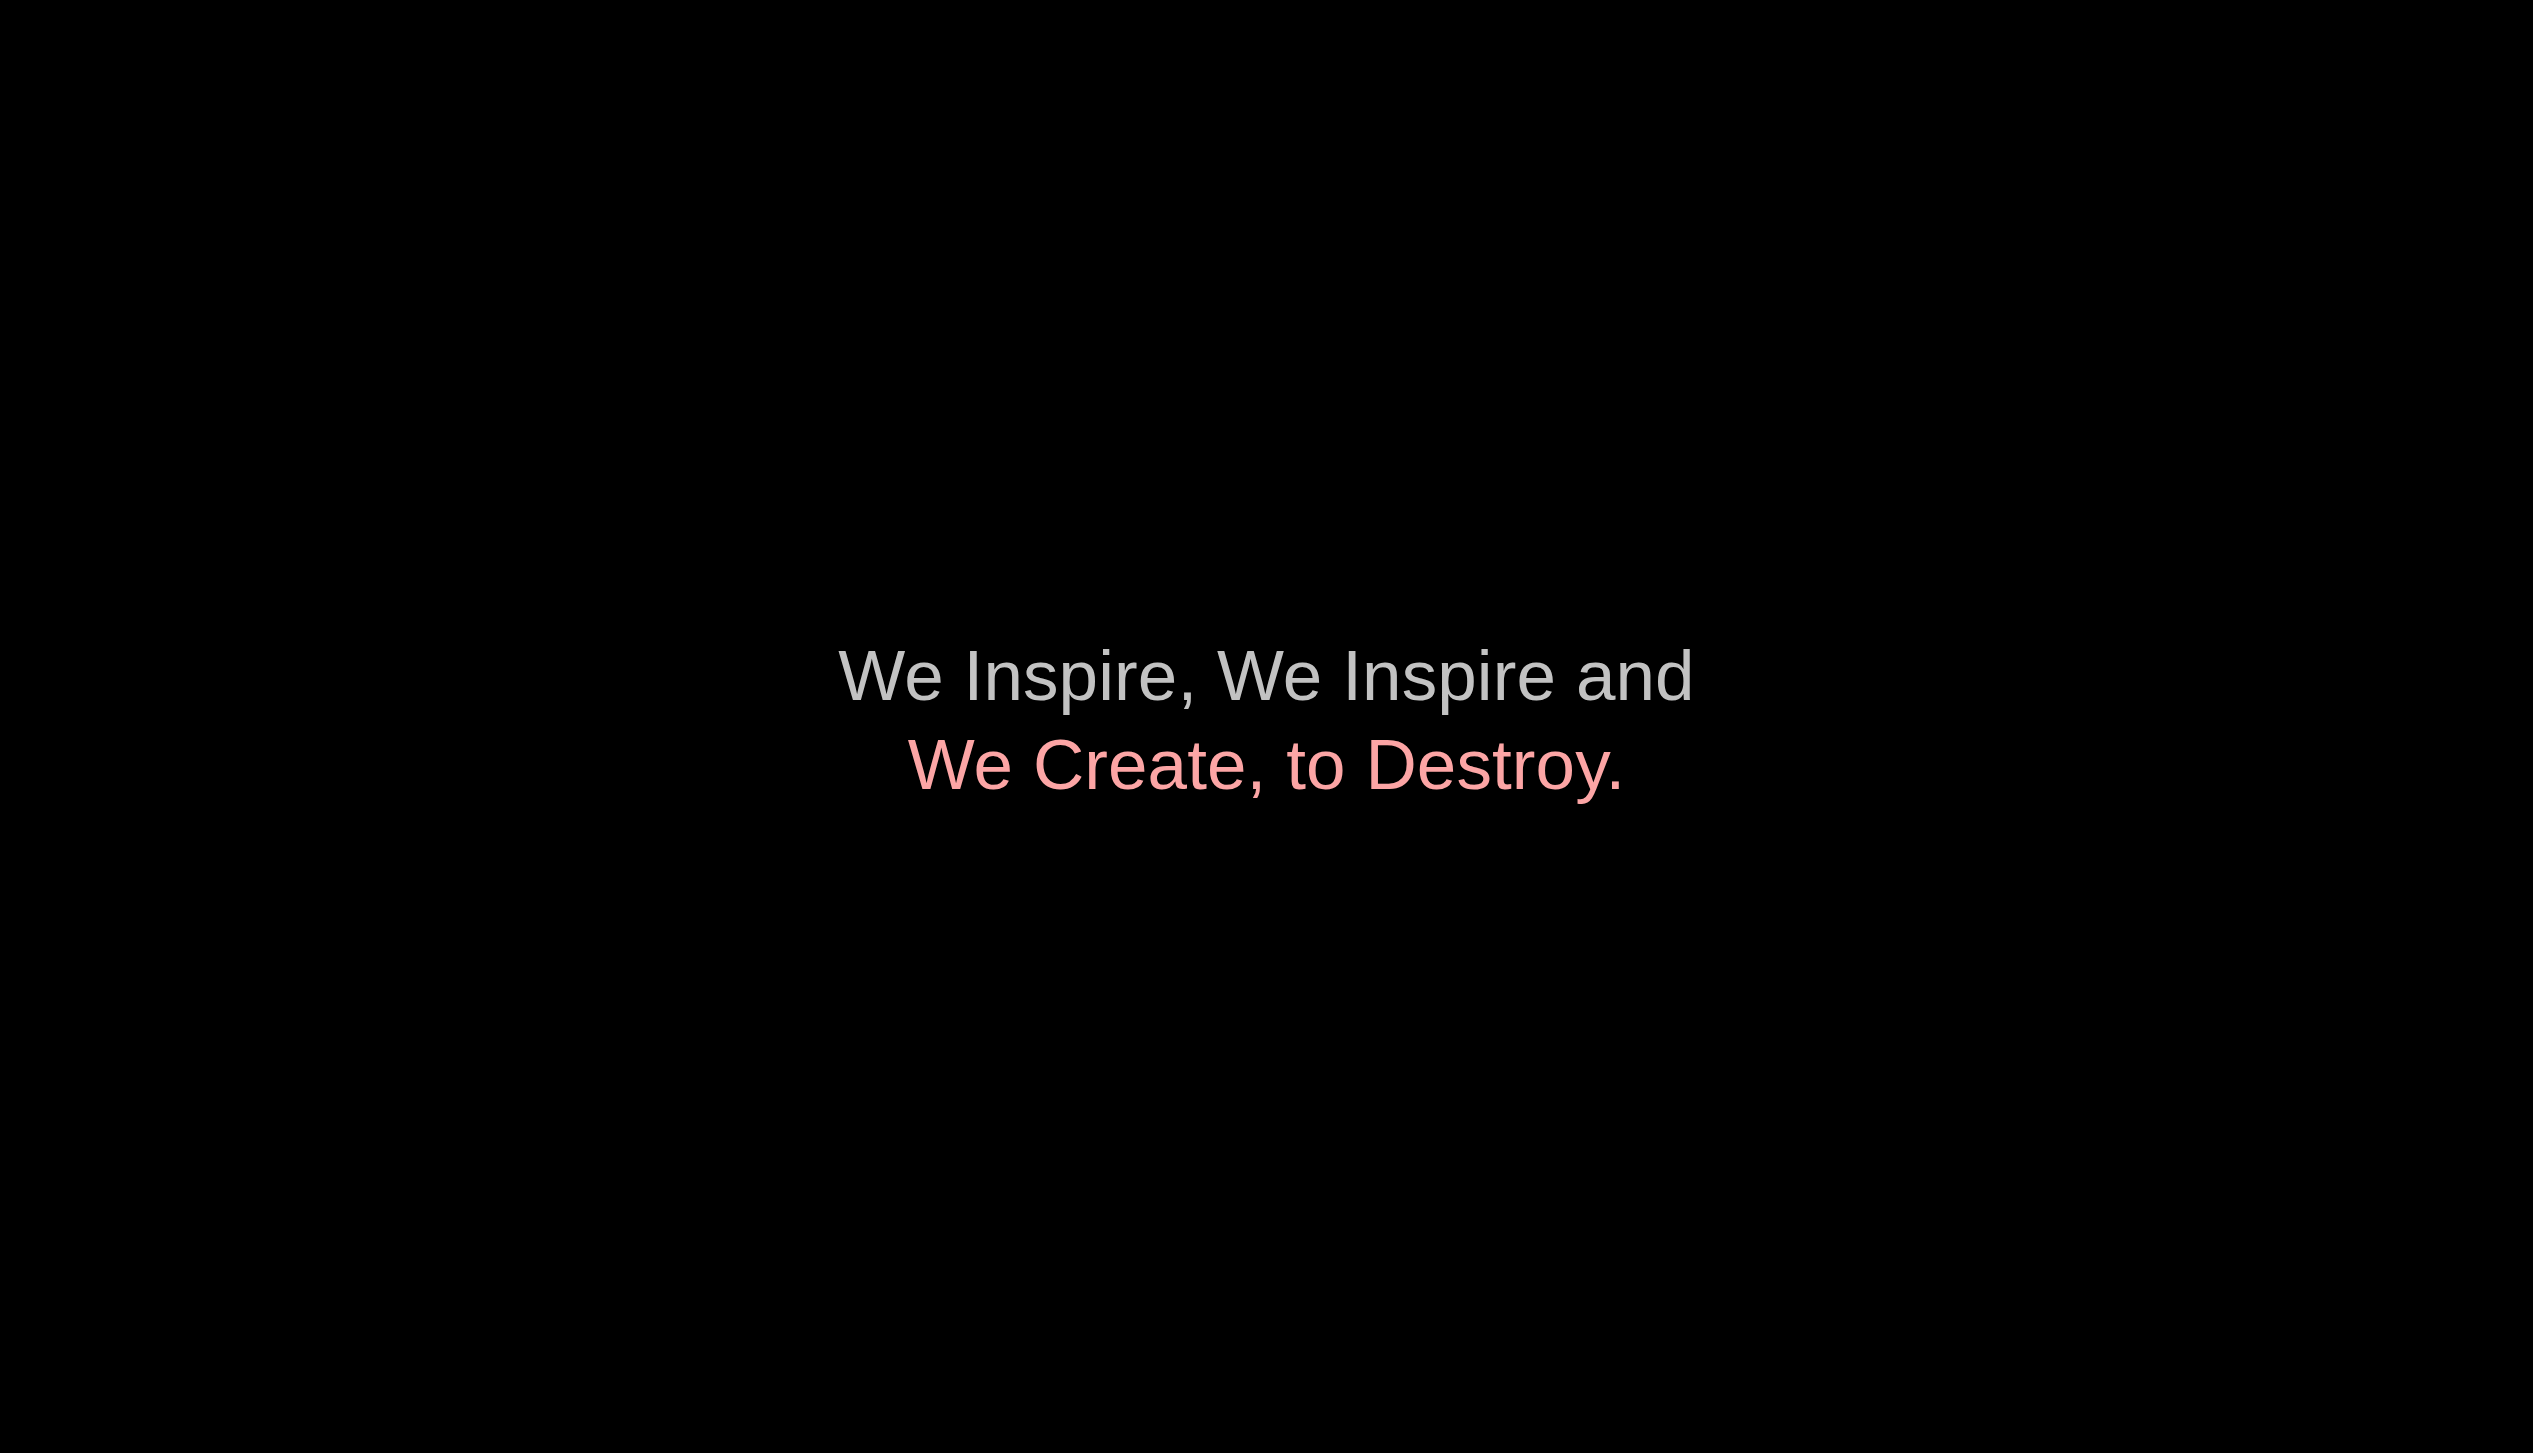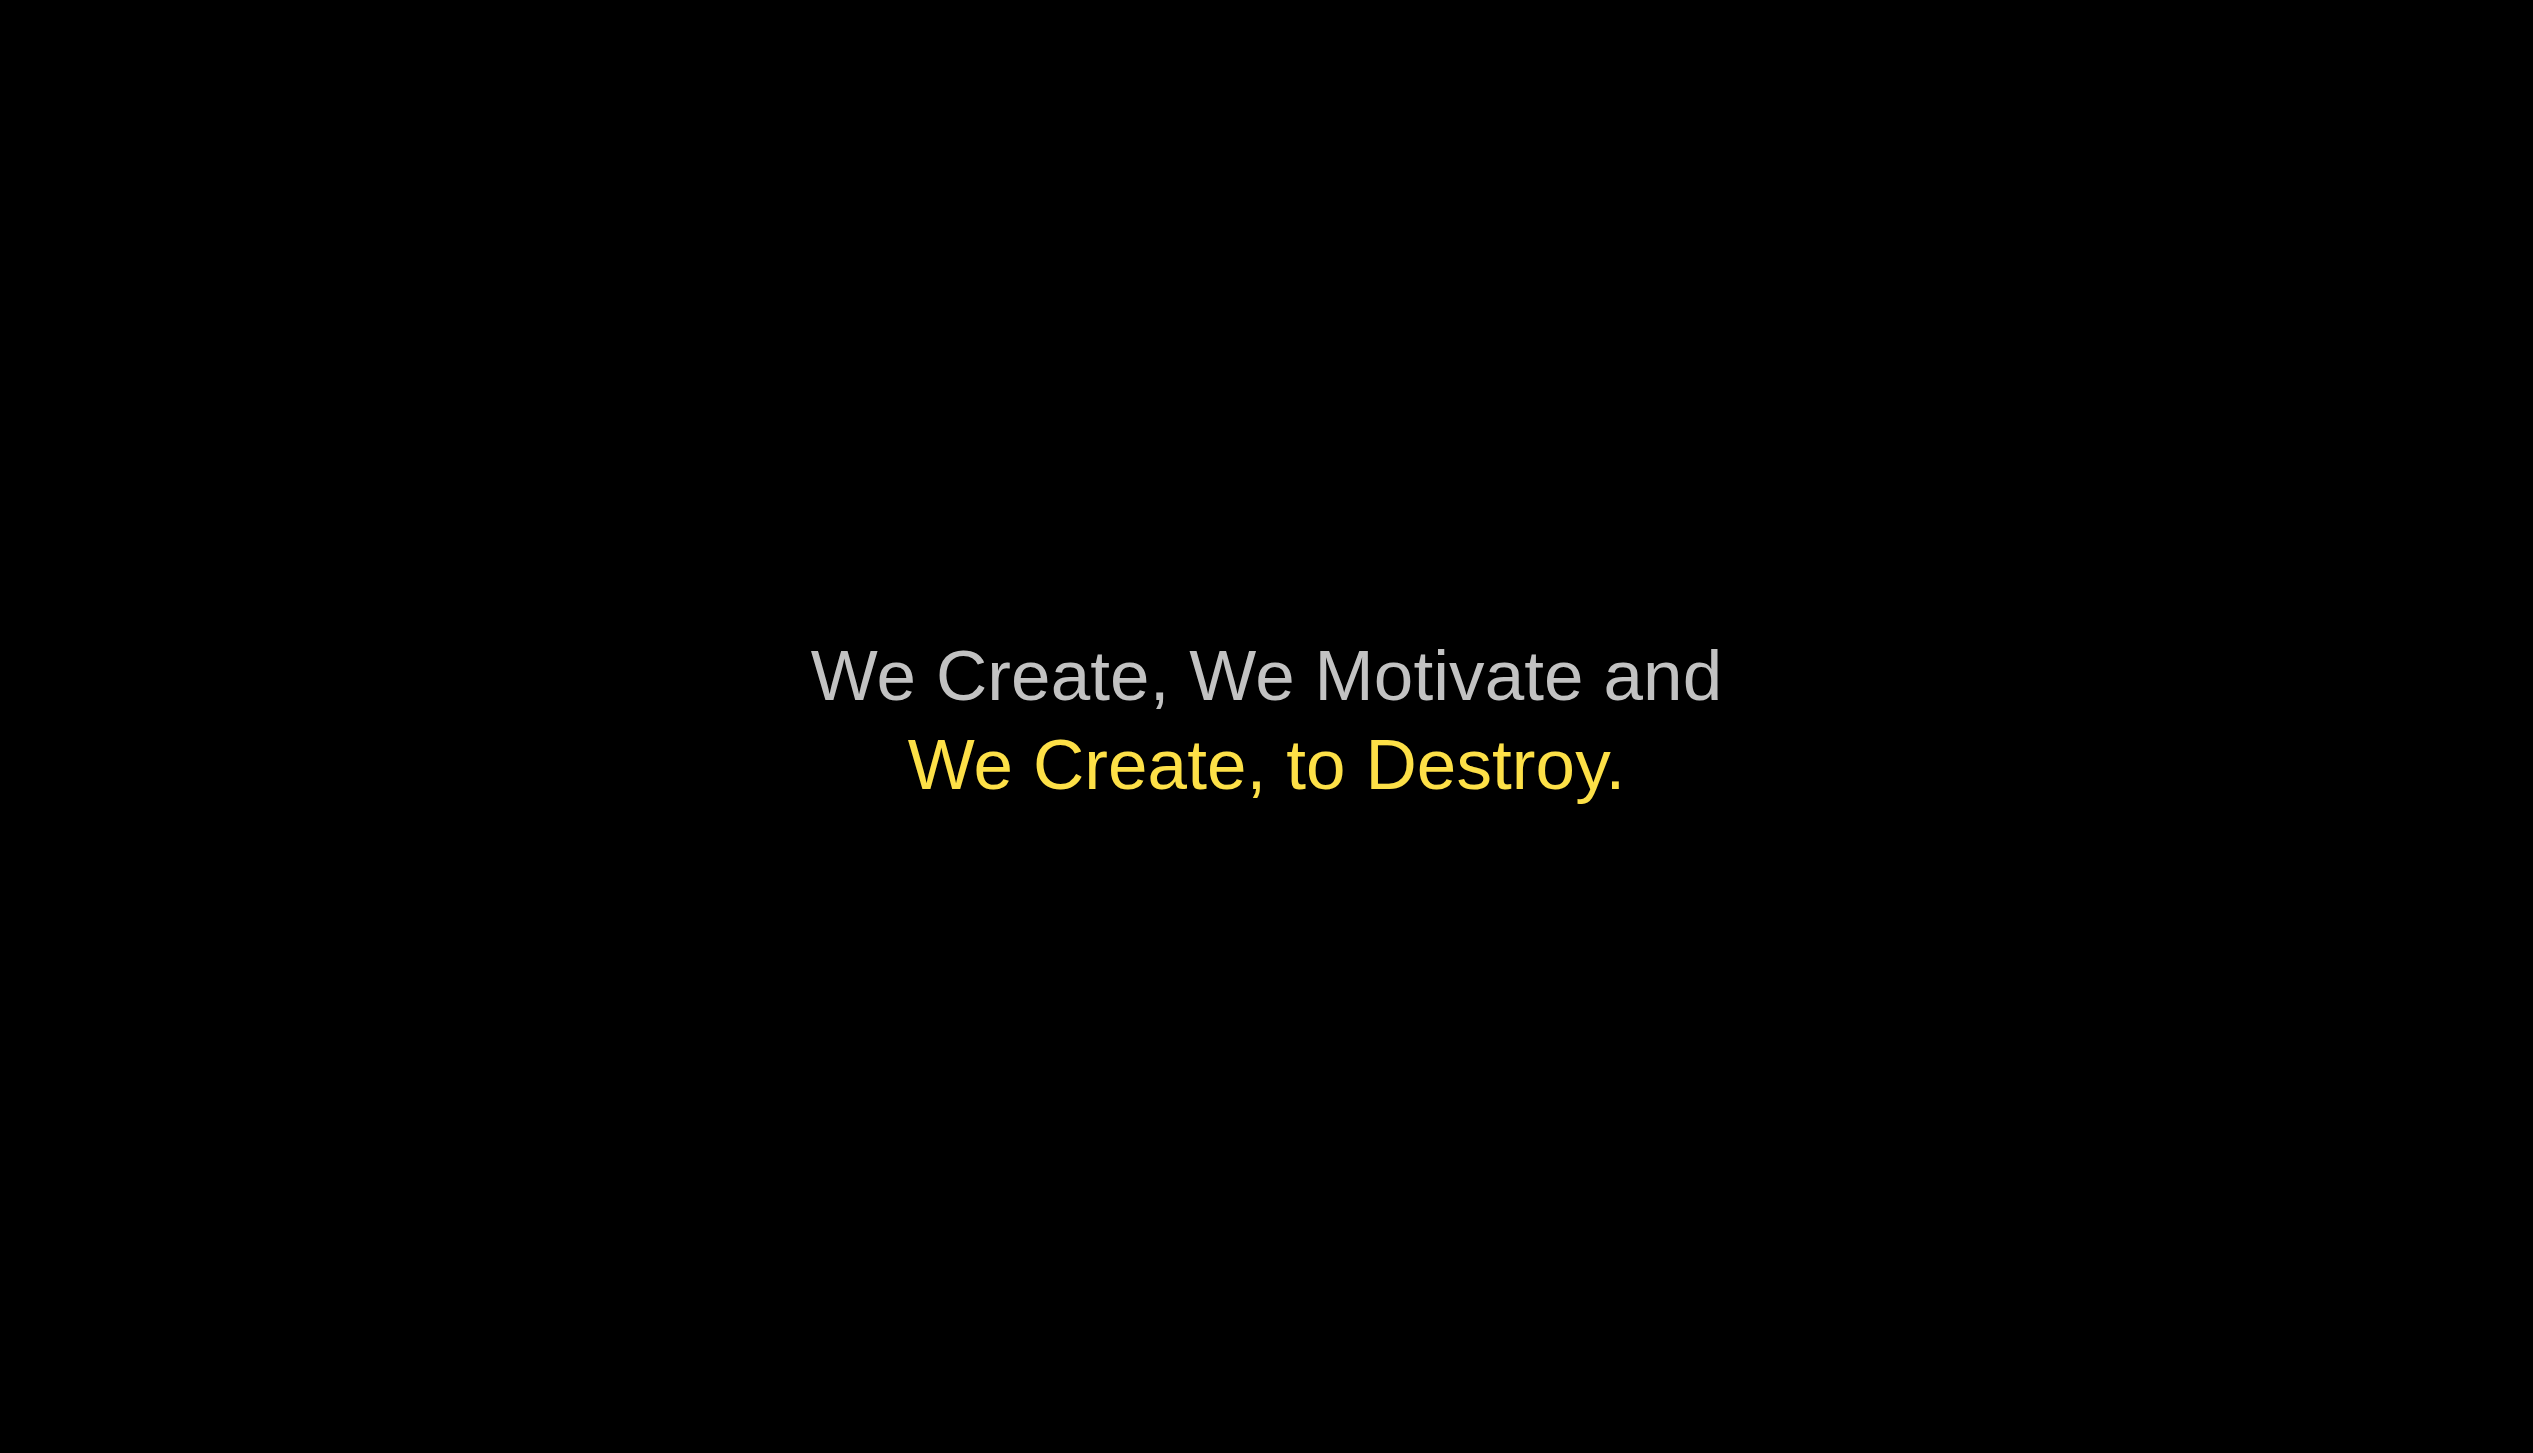--- a/index.html
+++ b/index.html
@@ -50,20 +50,20 @@
     padding: 0;
   }
 </style>
 </head>
 <body>
 
 <div id="slide-stage" style="background-color: rgb(0, 0, 0);">
 
   <blockquote id="quote-block">
 
-    <span class="quote-line" style="color: rgb(194, 194, 194);">We Create, We Motivate and</span>
+    <span class="quote-line" style="color: rgb(194, 194, 194);">We Inspire, We Inspire and</span>
 
-    <span class="quote-line" style="color: #fde047;">We Create, to Destroy.</span>
+    <span class="quote-line" style="color: #fca5a5;">We Create, to Destroy.</span>
 
   </blockquote>
 
 </div>
 
 
 </body></html>

